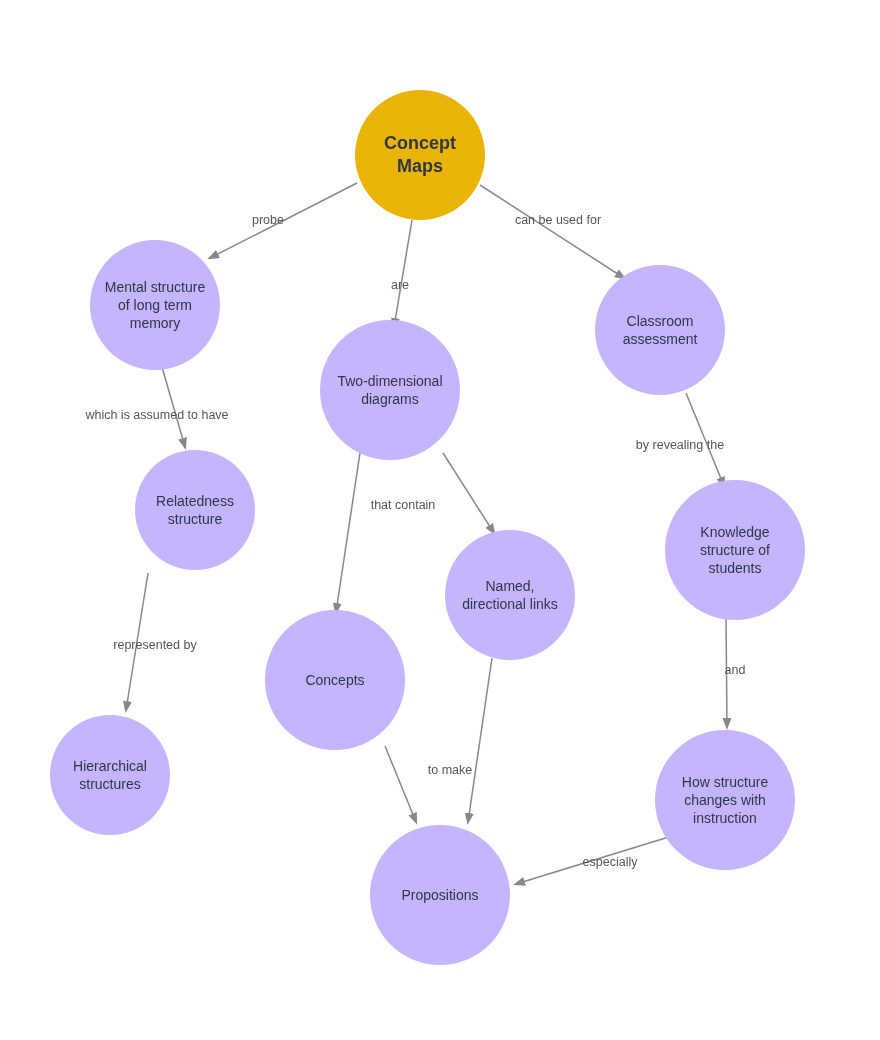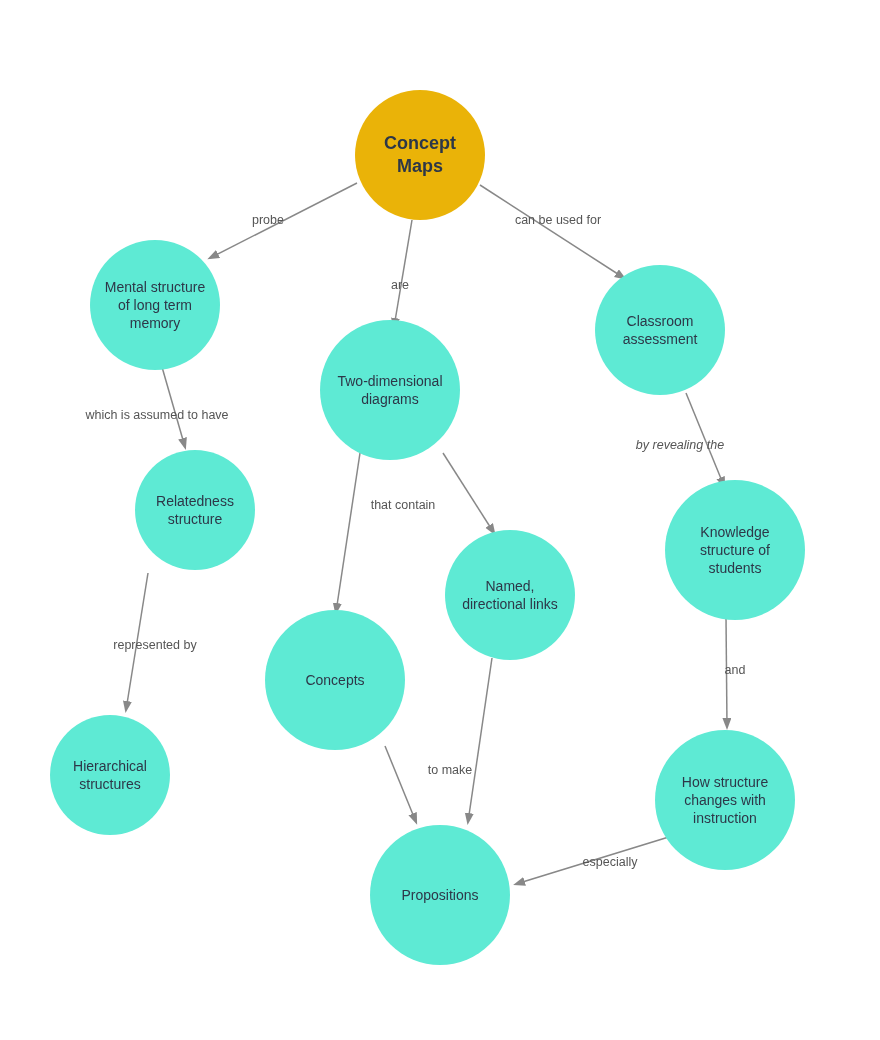--- a/index.html
+++ b/index.html
@@ -33,21 +33,21 @@
     }
     .node-root {
       background: #eab308;
       width: 130px;
       height: 130px;
       font-size: 18px;
       font-weight: 700;
       color: #2d3748;
     }
     .node-blue {
-      background: #5eead4;
+      background: #c4b5fd;
       color: #2d3748;
     }
     .node-md { width: 120px; height: 120px; font-size: 14px; }
     .node-lg { width: 130px; height: 130px; font-size: 14px; }
     .node-xl { width: 140px; height: 140px; font-size: 14px; }
 
     .edge-label {
       position: absolute;
       font-size: 12.5px;
       color: #555;
@@ -107,21 +107,21 @@
 
     <line x1="492" y1="658" x2="468" y2="822" marker-end="url(#arrow)"></line>
 
     <line x1="672" y1="836" x2="516" y2="884" marker-end="url(#arrow)"></line>
   </svg>
 
   <span class="edge-label" style="left:268px;top:220px;">probe</span>
   <span class="edge-label" style="left:400px;top:285px;">are</span>
   <span class="edge-label" style="left:558px;top:220px;">can be used for</span>
   <span class="edge-label" style="left:157px;top:415px;">which is assumed to have</span>
-  <span class="edge-label" style="left:680px;top:445px;font-style:italic;">by revealing the</span>
+  <span class="edge-label" style="left:680px;top:445px;">by revealing the</span>
   <span class="edge-label" style="left:403px;top:505px;">that contain</span>
   <span class="edge-label" style="left:155px;top:645px;">represented by</span>
   <span class="edge-label" style="left:735px;top:670px;">and</span>
   <span class="edge-label" style="left:450px;top:770px;">to make</span>
   <span class="edge-label" style="left:610px;top:862px;">especially</span>
 
   <div class="node node-root" style="left:420px;top:155px;">
     <span>Concept Maps</span>
   </div>
 

